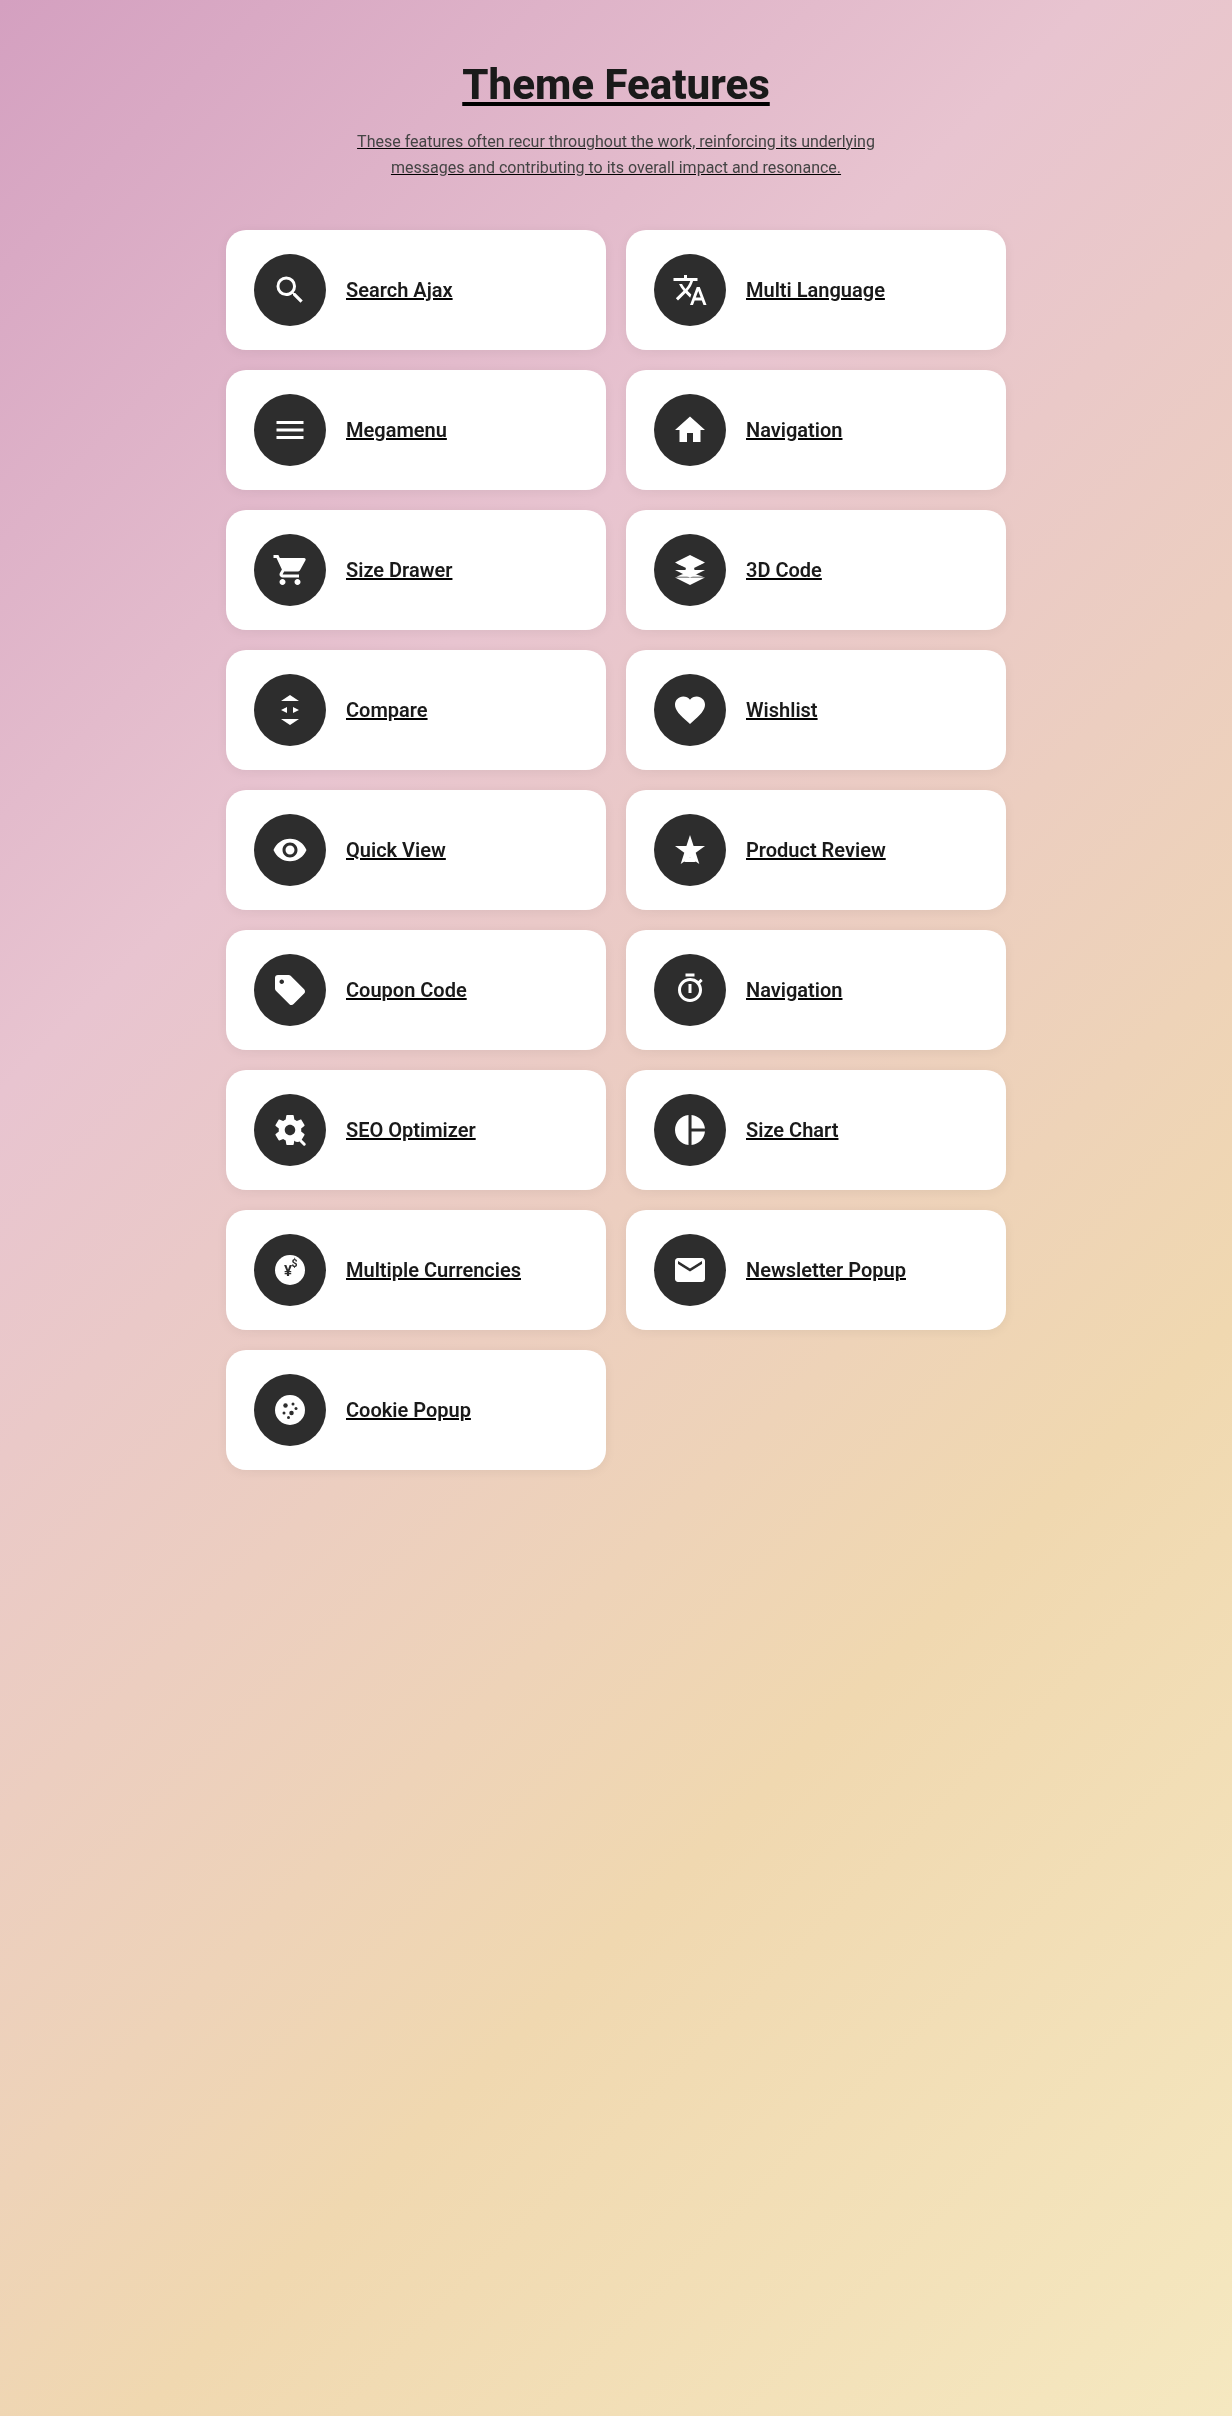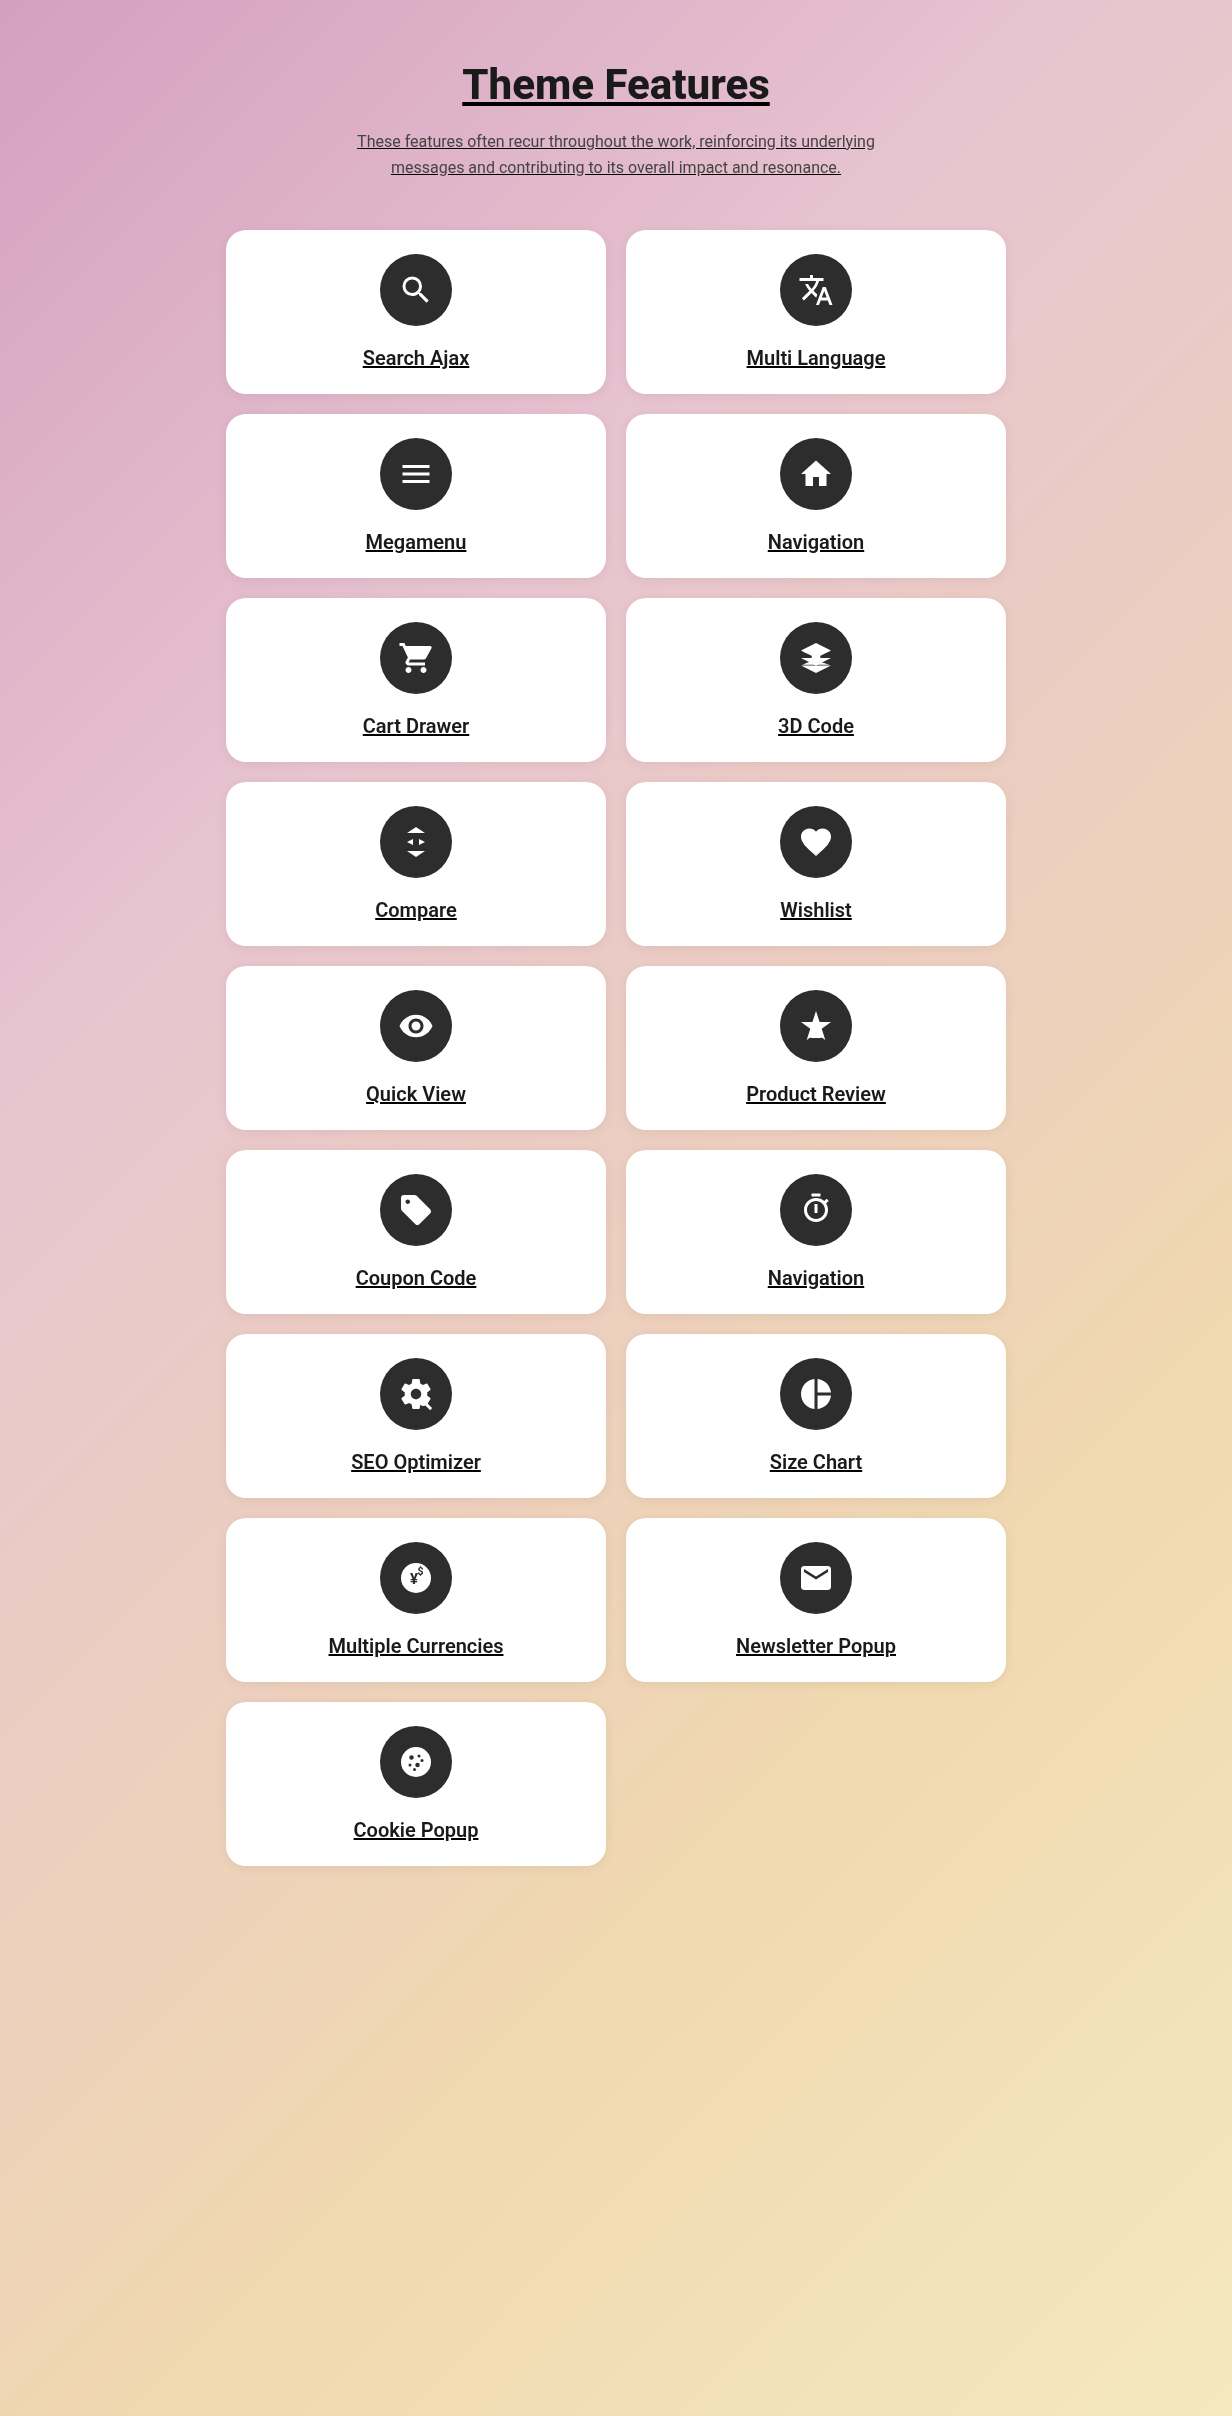--- a/index.html
+++ b/index.html
@@ -46,21 +46,20 @@
     }
 
     .feature-card {
       background: #fff;
       border-radius: 20px;
       padding: 24px 28px;
       display: flex;
       align-items: center;
       gap: 20px;
       box-shadow: 0 2px 12px rgba(0,0,0,0.06);
-      flex-direction: column;
     }
 
     .icon-circle {
       width: 72px;
       height: 72px;
       min-width: 72px;
       background: #2d2d2d;
       border-radius: 50%;
       display: flex;
       align-items: center;
@@ -121,21 +120,21 @@
           </svg>
         </div>
         <span class="feature-label">Navigation</span>
       </div>
       <div class="feature-card">
         <div class="icon-circle">
           <svg viewBox="0 0 24 24" fill="white">
             <path d="M7 18c-1.1 0-1.99.9-1.99 2S5.9 22 7 22s2-.9 2-2-.9-2-2-2zM1 2v2h2l3.6 7.59-1.35 2.45c-.16.28-.25.61-.25.96C5 16.1 6.1 17 7 17h11v-2H7.42c-.14 0-.25-.11-.25-.25l.03-.12.9-1.63H17c.75 0 1.41-.41 1.75-1.03l3.58-6.49A1 1 0 0 0 21.46 4H5.21l-.94-2H1zm16 16c-1.1 0-1.99.9-1.99 2s.89 2 1.99 2 2-.9 2-2-.9-2-2-2z"></path>
           </svg>
         </div>
-        <span class="feature-label">Cart Drawer</span>
+        <span class="feature-label">Size Drawer</span>
       </div>
       <div class="feature-card">
         <div class="icon-circle">
           <svg viewBox="0 0 24 24" fill="white">
             <path d="M12 2L2 7l10 5 10-5-10-5zM2 17l10 5 10-5M2 12l10 5 10-5"></path>
             <circle cx="12" cy="12" r="3"></circle>
             <path d="M12 3v18M3 7.5c5 3 10.5 3 18 0M3 16.5c5-3 10.5-3 18 0"></path>
           </svg>
         </div>
         <span class="feature-label">3D Code</span>

